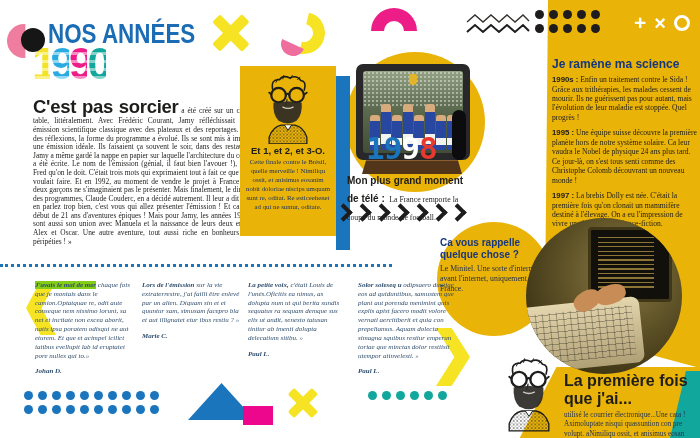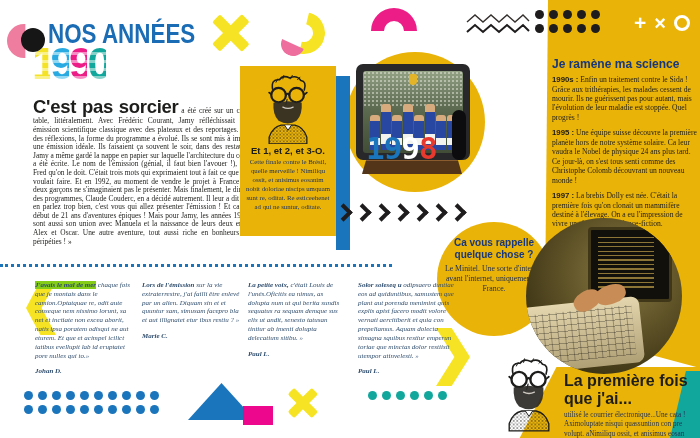--- a/index.html
+++ b/index.html
@@ -82,21 +82,21 @@
   .tv-caption .cap-lead{font-weight:bold;font-size:10px;line-height:1.15;}
   .tv-caption .cap-body{font-family:"Liberation Serif",serif;font-size:7.8px;}
   .chevrons{left:337px;top:206px;z-index:2;display:flex;gap:6px;}
   .chev{width:9px;height:9px;border-top:4px solid #1e1c1c;border-right:4px solid #1e1c1c;transform:rotate(45deg);display:inline-block;}
   
   .science{left:552px;top:57px;width:145px;z-index:2;}
   .science h3{margin:0 0 4px;font-size:12px;color:#17377c;}
   .science p{margin:0 0 6px;font-family:"Liberation Serif",serif;font-size:7.6px;line-height:1.24;}
   .science b{font-family:"Liberation Sans",sans-serif;font-size:7.8px;}
   
-  .rappelle{left:440px;top:237px;width:108px;text-align:center;z-index:2;}
+  .rappelle{left:440px;top:237px;width:108px;text-align:left;z-index:2;}
   .rappelle h3{margin:0 0 3px;font-size:10px;color:#17377c;line-height:1.2;}
   .rappelle p{margin:0;font-family:"Liberation Serif",serif;font-size:7.8px;line-height:1.3;color:#1d2b50;}
   .minitel{left:526px;top:218px;width:156px;height:156px;border-radius:50%;overflow:hidden;z-index:2;
       background:radial-gradient(circle at 62% 35%,#8a7a42 0%,#5c5026 45%,#262008 100%);}
   .mscreen{position:absolute;left:40%;top:6%;width:50%;height:44%;background:#12100a;border:3px solid #403718;border-radius:4px;}
   .mscreen i{position:absolute;left:8%;top:10%;width:72%;height:76%;display:block;
       background:repeating-linear-gradient(180deg,rgba(240,200,90,.55) 0 1.2px,transparent 1.2px 4.5px);}
   .mkeyboard{position:absolute;left:-2%;top:54%;width:76%;height:42%;border-radius:8px;transform:rotate(-6deg);
       background:linear-gradient(180deg,#e4d6ae,#b0a076);}
   .mkeyboard i{position:absolute;inset:12% 6%;display:block;
@@ -223,20 +223,24 @@
         <span class="player tall"></span>
           <span class="player"></span>
           <span class="player tall"></span>
         <span class="player"></span>
           <span class="player"></span>
       </div>
     </div>
   </div>
   <div class="abs remote"></div>
   <div class="abs tv-year"><span class="y1">1</span><span class="y2">9</span><span class="y3">9</span><span class="y4">8</span></div>
+  <div class="abs tv-caption">
+    <span class="cap-lead">Mon plus grand moment de télé :</span>
+    <span class="cap-body">La France remporte la coupe du monde de football.</span>
+  </div>
   <div class="abs chevrons">
     <span class="chev"></span>
       <span class="chev"></span>
       <span class="chev"></span>
       <span class="chev"></span>
     <span class="chev"></span>
       <span class="chev"></span>
       <span class="chev"></span>
   </div>
 

